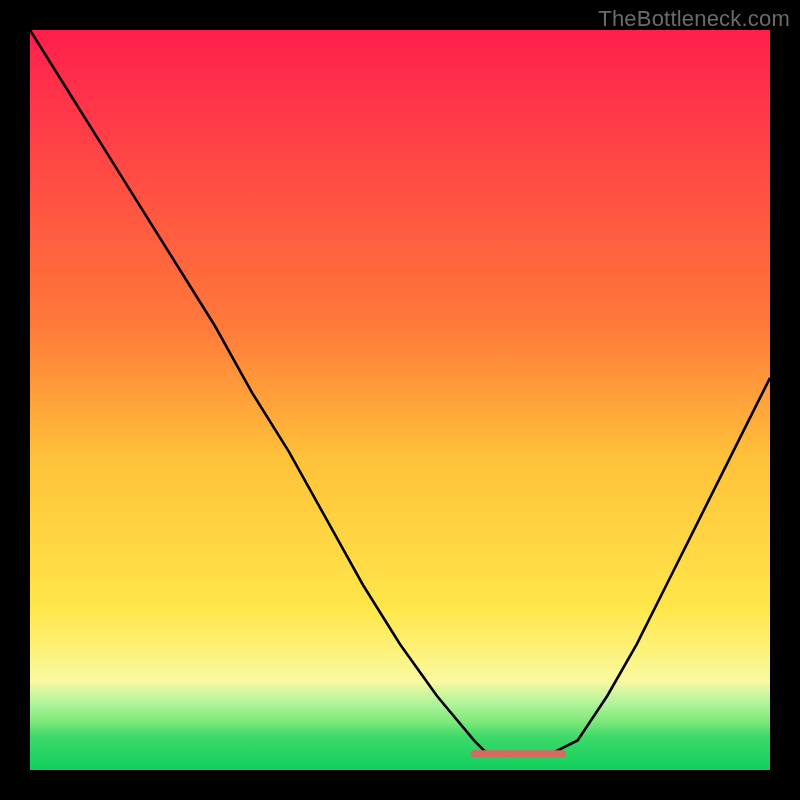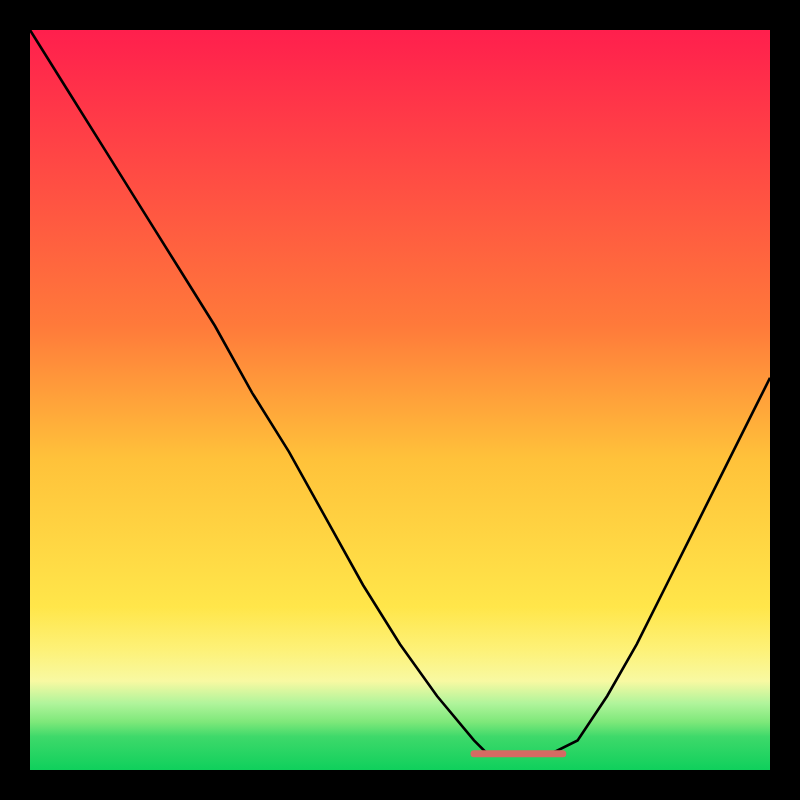--- a/index.html
+++ b/index.html
@@ -65,14 +65,15 @@
           <stop id="g8" offset="95.5%" stop-color="#3ed96a"></stop>
           <stop id="g9" offset="100%" stop-color="#0fd05c"></stop>
         </linearGradient>
       </defs>
       <rect x="0" y="0" width="740" height="740" fill="url(#bg-grad)"></rect>
       <path id="curve-path" fill="none" stroke-width="2.6" d="M0.0 0.0 L37.0 59.2 L74.0 118.4 L111.0 177.6 L148.0 236.8 L185.0 296.0 L222.0 362.6 L259.0 421.8 L296.0 488.4 L333.0 555.0 L370.0 614.2 L407.0 666.0 L444.0 710.4 L458.8 725.2 L481.0 725.2 L503.2 725.2 L518.0 725.2 L547.6 710.4 L577.2 666.0 L606.8 614.2 L636.4 555.0 L666.0 495.8 L695.6 436.6 L725.2 377.4 L740.0 347.8" stroke="#000000"></path>
       <path id="flat-path" fill="none" stroke-width="7" stroke-linecap="round" d="M444.0 723.7 L532.8 723.7" stroke="#d66a63"></path>
     </svg>
   </div>
 
+  <div class="watermark">TheBottleneck.com</div>
 
 </div>
 
 </body></html>

